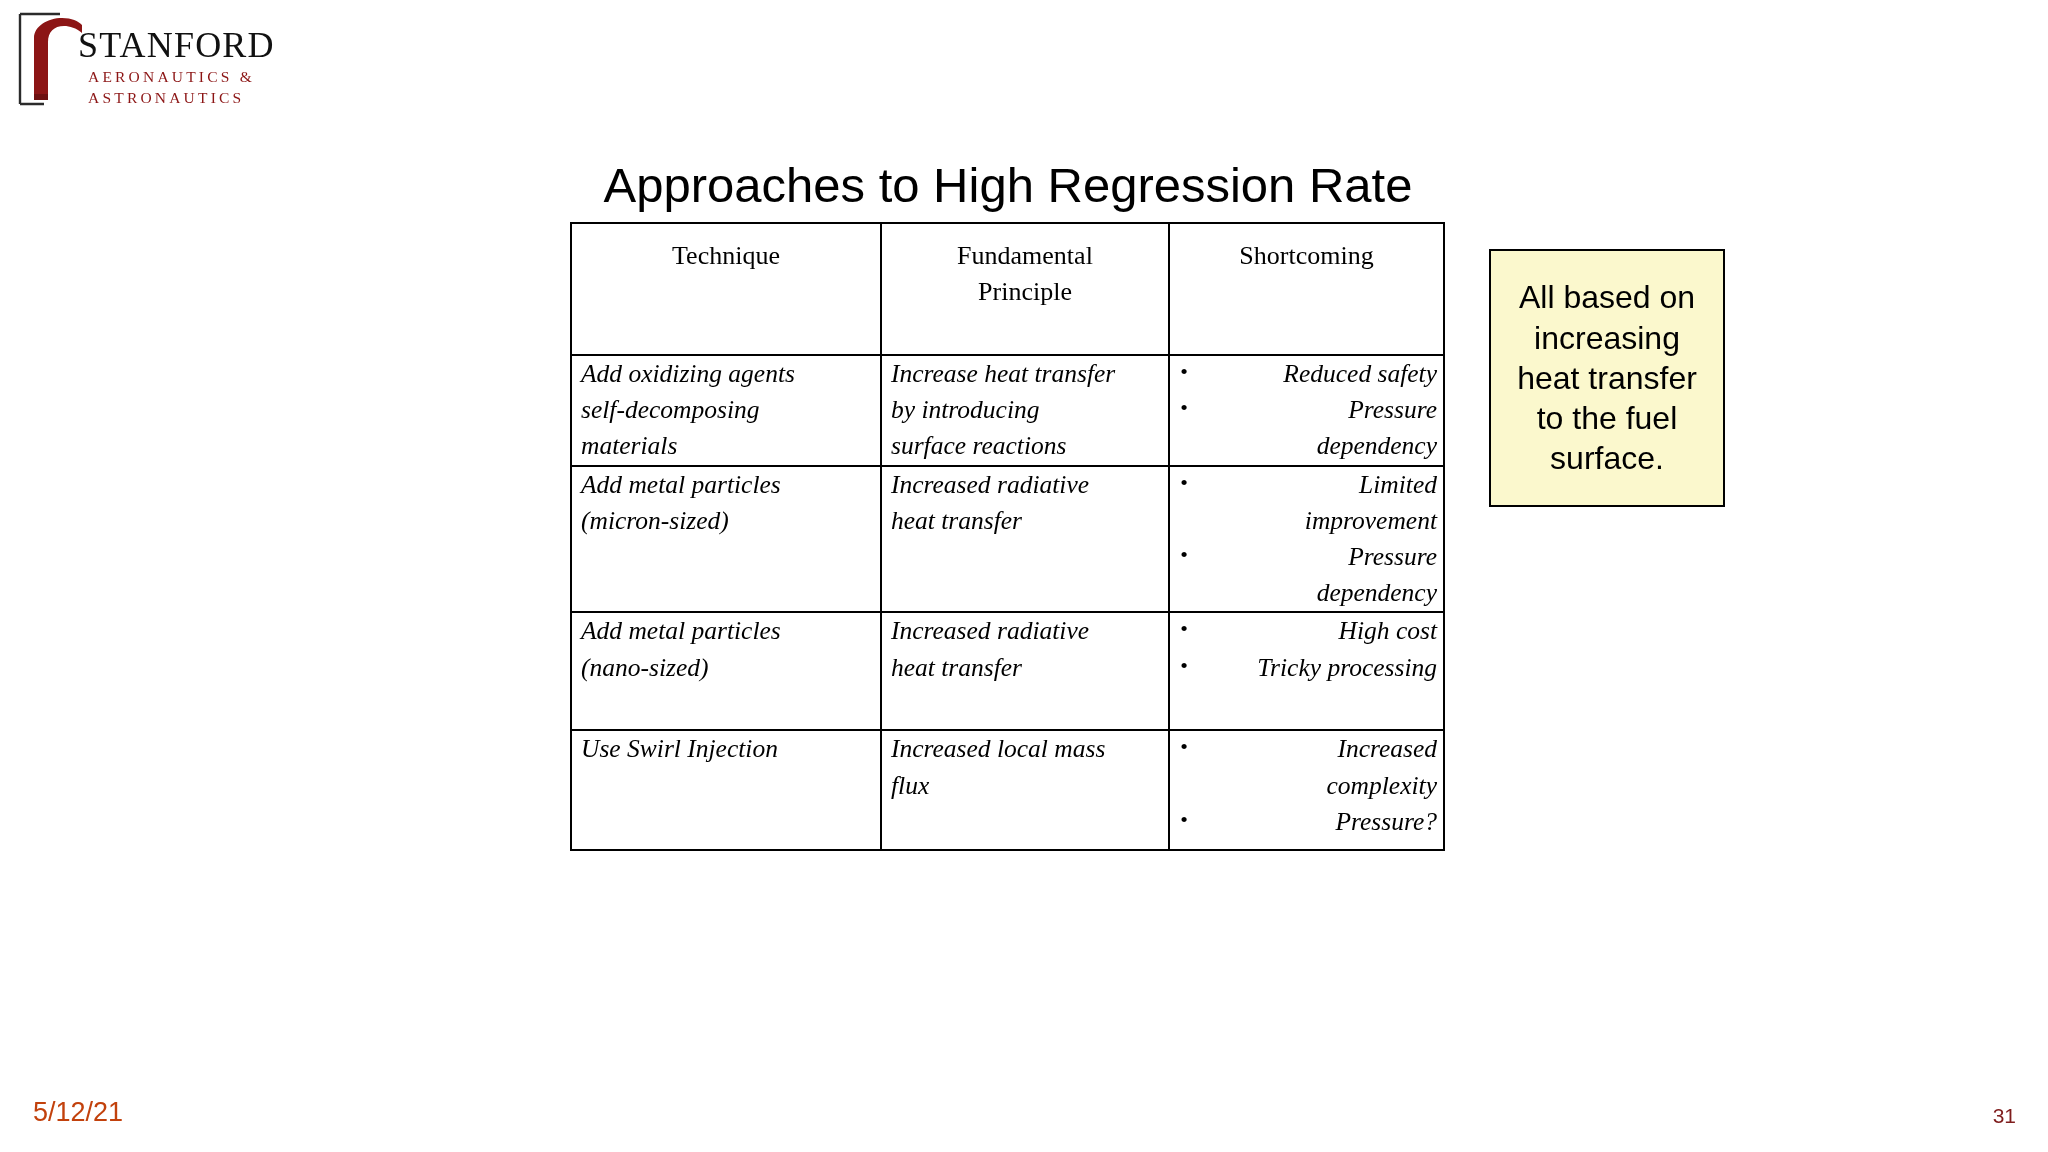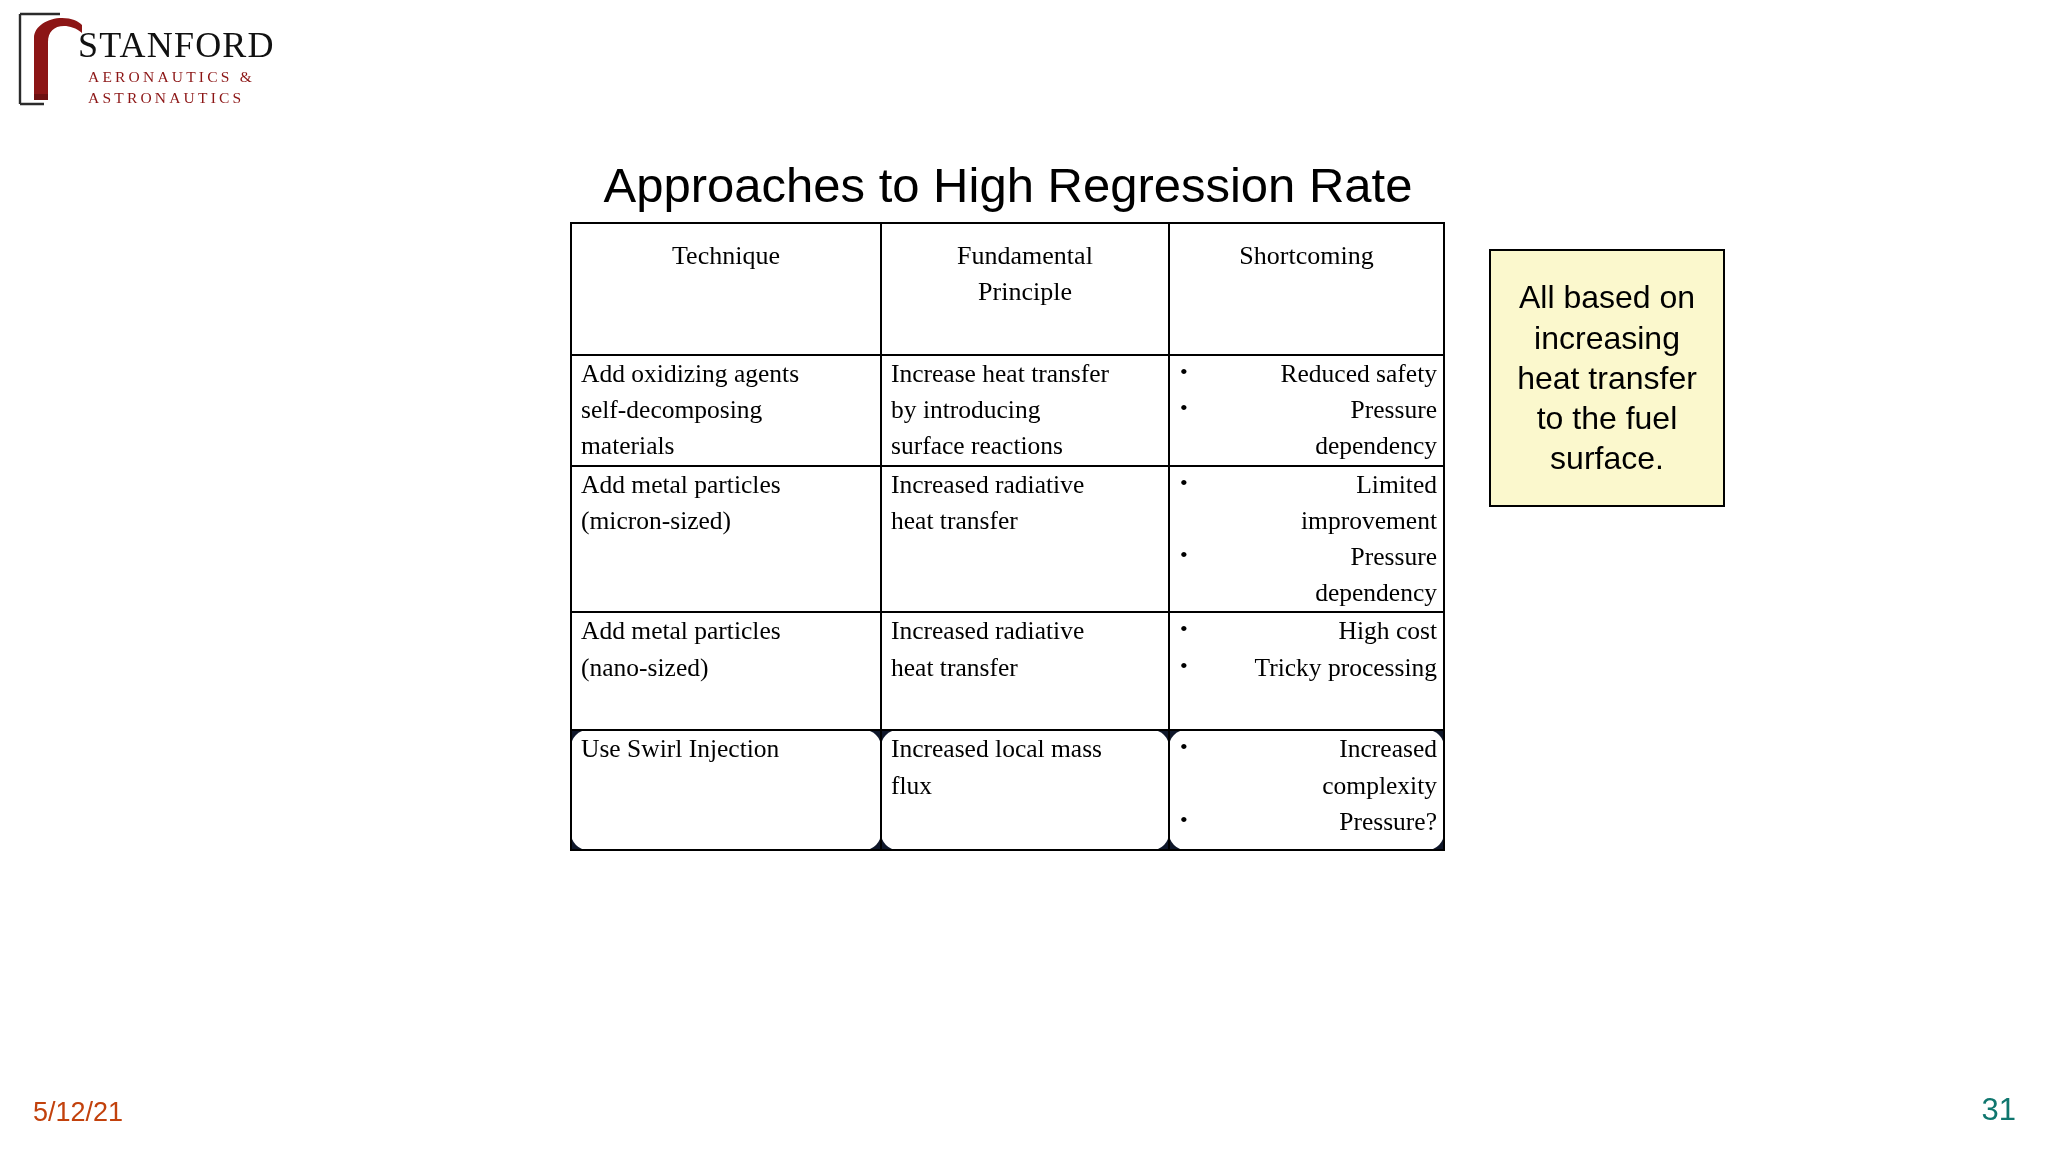--- a/index.html
+++ b/index.html
@@ -80,21 +80,21 @@
   }
   thead th .hd {
     display: block;
     padding-top: 14px;
     line-height: 1.37;
     font-size: 26px;
   }
   thead tr th { border-bottom: 7px solid #000000; }
 
   
-  tbody td { padding: 8px 0 10px 0; }
+  tbody td { padding: 8px 0 10px 0; font-style: italic; }
   tbody td .cell {
     padding-left: 9px;
     padding-right: 6px;
     line-height: 1.42;
     font-size: 25.5px;
   }
   tbody td .cell .ln { display: block; white-space: pre-wrap; }
 
   
   .blist { list-style: none; margin: 0; padding: 0 6px 0 9px; }
@@ -111,21 +111,21 @@
     top: -1px;
     font-size: 22px;
     line-height: 1.5;
   }
   .blist > li .wrap { display: block; text-align: right; }
 
   
   tr.row-1 td { height: 106px; }
   tr.row-2 td { height: 144px; }
   tr.row-3 td { height: 116px; }
-  tr.row-4 td { height: 118px; border-radius: 17px; }
+  tr.row-4 td { height: 118px; }
 
   
   #callout {
     position: absolute;
     left: 1489px;
     top: 249px;
     width: 236px;
     height: 258px;
     background: #fbf8cd;
     border: 2px solid #000000;
@@ -147,23 +147,23 @@
     left: 33px;
     bottom: 24px;
     font-size: 27px;
     font-family: "Liberation Sans", sans-serif;
     color: #c2410c;
   }
   #footer-page {
     position: absolute;
     right: 32px;
     bottom: 24px;
-    font-size: 31px;
-    font-family: "Liberation Sans", sans-serif;
-    color: #0f766e;
+    font-size: 21px;
+    font-family: "Liberation Sans", sans-serif;
+    color: #7f1d1d;
   }
 </style>
 </head>
 <body>
 
 <div id="logo">
   <svg width="260" height="112" viewBox="0 0 260 112" xmlns="http://www.w3.org/2000/svg">
 
     <path d="M6 6 H46 M6 6 V96 M6 96 H30" fill="none" stroke="#2b2b2b" stroke-width="2.4"></path>
 

